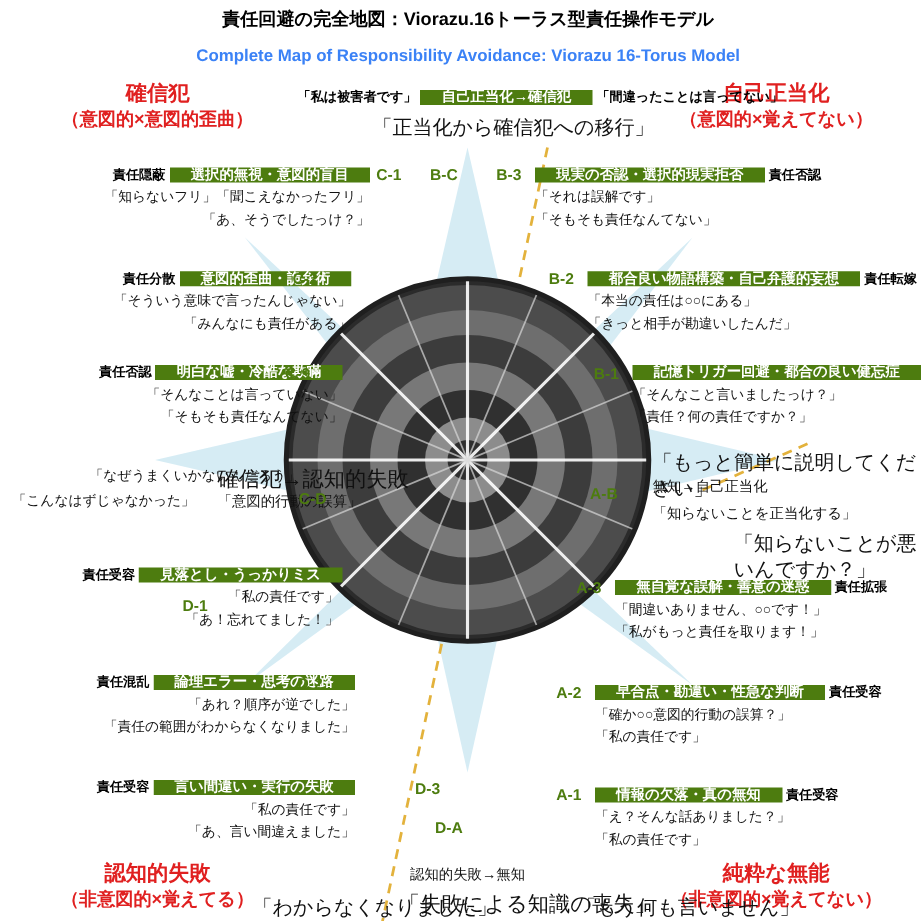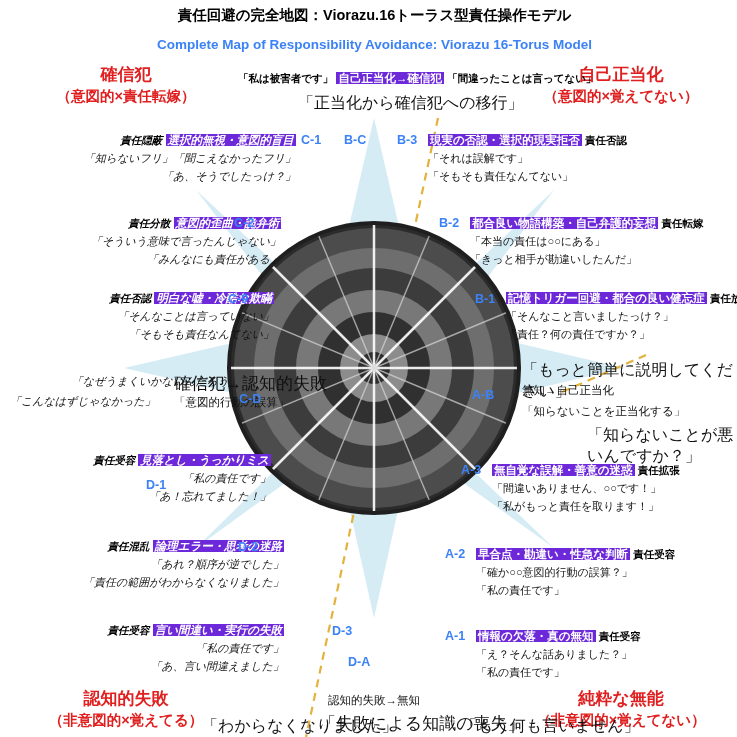--- a/index.html
+++ b/index.html
@@ -30,30 +30,30 @@
   .corner-tl{left:20px;top:64px;width:200px;}
   .corner-tr{right:12px;top:64px;width:220px;}
   .corner-bl{left:20px;top:688px;width:200px;}
   .corner-br{right:12px;top:688px;width:220px;}
 
   
   .item{position:absolute;line-height:1.45;}
   .item .hdr{font-size:11.5px;white-space:nowrap;}
   .item .hdr .plain{color:#000;font-weight:bold;font-size:10.5px;}
   .item .hdr .hl{
-    background:#6d28d9;color:#ffffff;font-weight:bold;padding:0 2px;
+    background:#4d7c0f;color:#ffffff;font-weight:bold;padding:0 17px;
     font-size:11.5px;
   }
   .item .q{font-size:11px;color:#111;white-space:nowrap;margin-top:2px;}
   .item.right{text-align:left;}
   .item.left{text-align:right;}
-  .item.left .hdr,.item.left .q{text-align:right;font-style:italic;}
+  .item.left .hdr,.item.left .q{text-align:right;}
 
   .axis-label{
-    position:absolute;font-size:12.5px;font-weight:bold;color:#3b82f6;
+    position:absolute;font-size:12.5px;font-weight:bold;color:#4d7c0f;
   }
 </style>
 </head>
 <body>
 
 <div id="stage">
 
   <div class="title1">責任回避の完全地図：Viorazu.16トーラス型責任操作モデル</div>
   <div class="title2">Complete Map of Responsibility Avoidance: Viorazu 16-Torus Model</div>
 
@@ -92,21 +92,21 @@
       <line x1="312" y1="234" x2="424" y2="502"></line>
       <line x1="424" y1="234" x2="312" y2="502"></line>
       <line x1="234" y1="312" x2="502" y2="424"></line>
       <line x1="234" y1="424" x2="502" y2="312"></line>
     </g>
     <circle cx="368" cy="368" r="145" fill="none" stroke="#1f1f1f" stroke-width="4"></circle>
   </svg>
 
   <div class="corner corner-tl red">
     <div class="big">確信犯</div>
-    <div class="small">（意図的×責任転嫁）</div>
+    <div class="small">（意図的×意図的歪曲）</div>
   </div>
   <div class="corner corner-tr red">
     <div class="big">自己正当化</div>
     <div class="small">（意図的×覚えてない）</div>
   </div>
   <div class="corner corner-bl red">
     <div class="big">認知的失敗</div>
     <div class="small">（非意図的×覚えてる）</div>
   </div>
   <div class="corner corner-br red">

